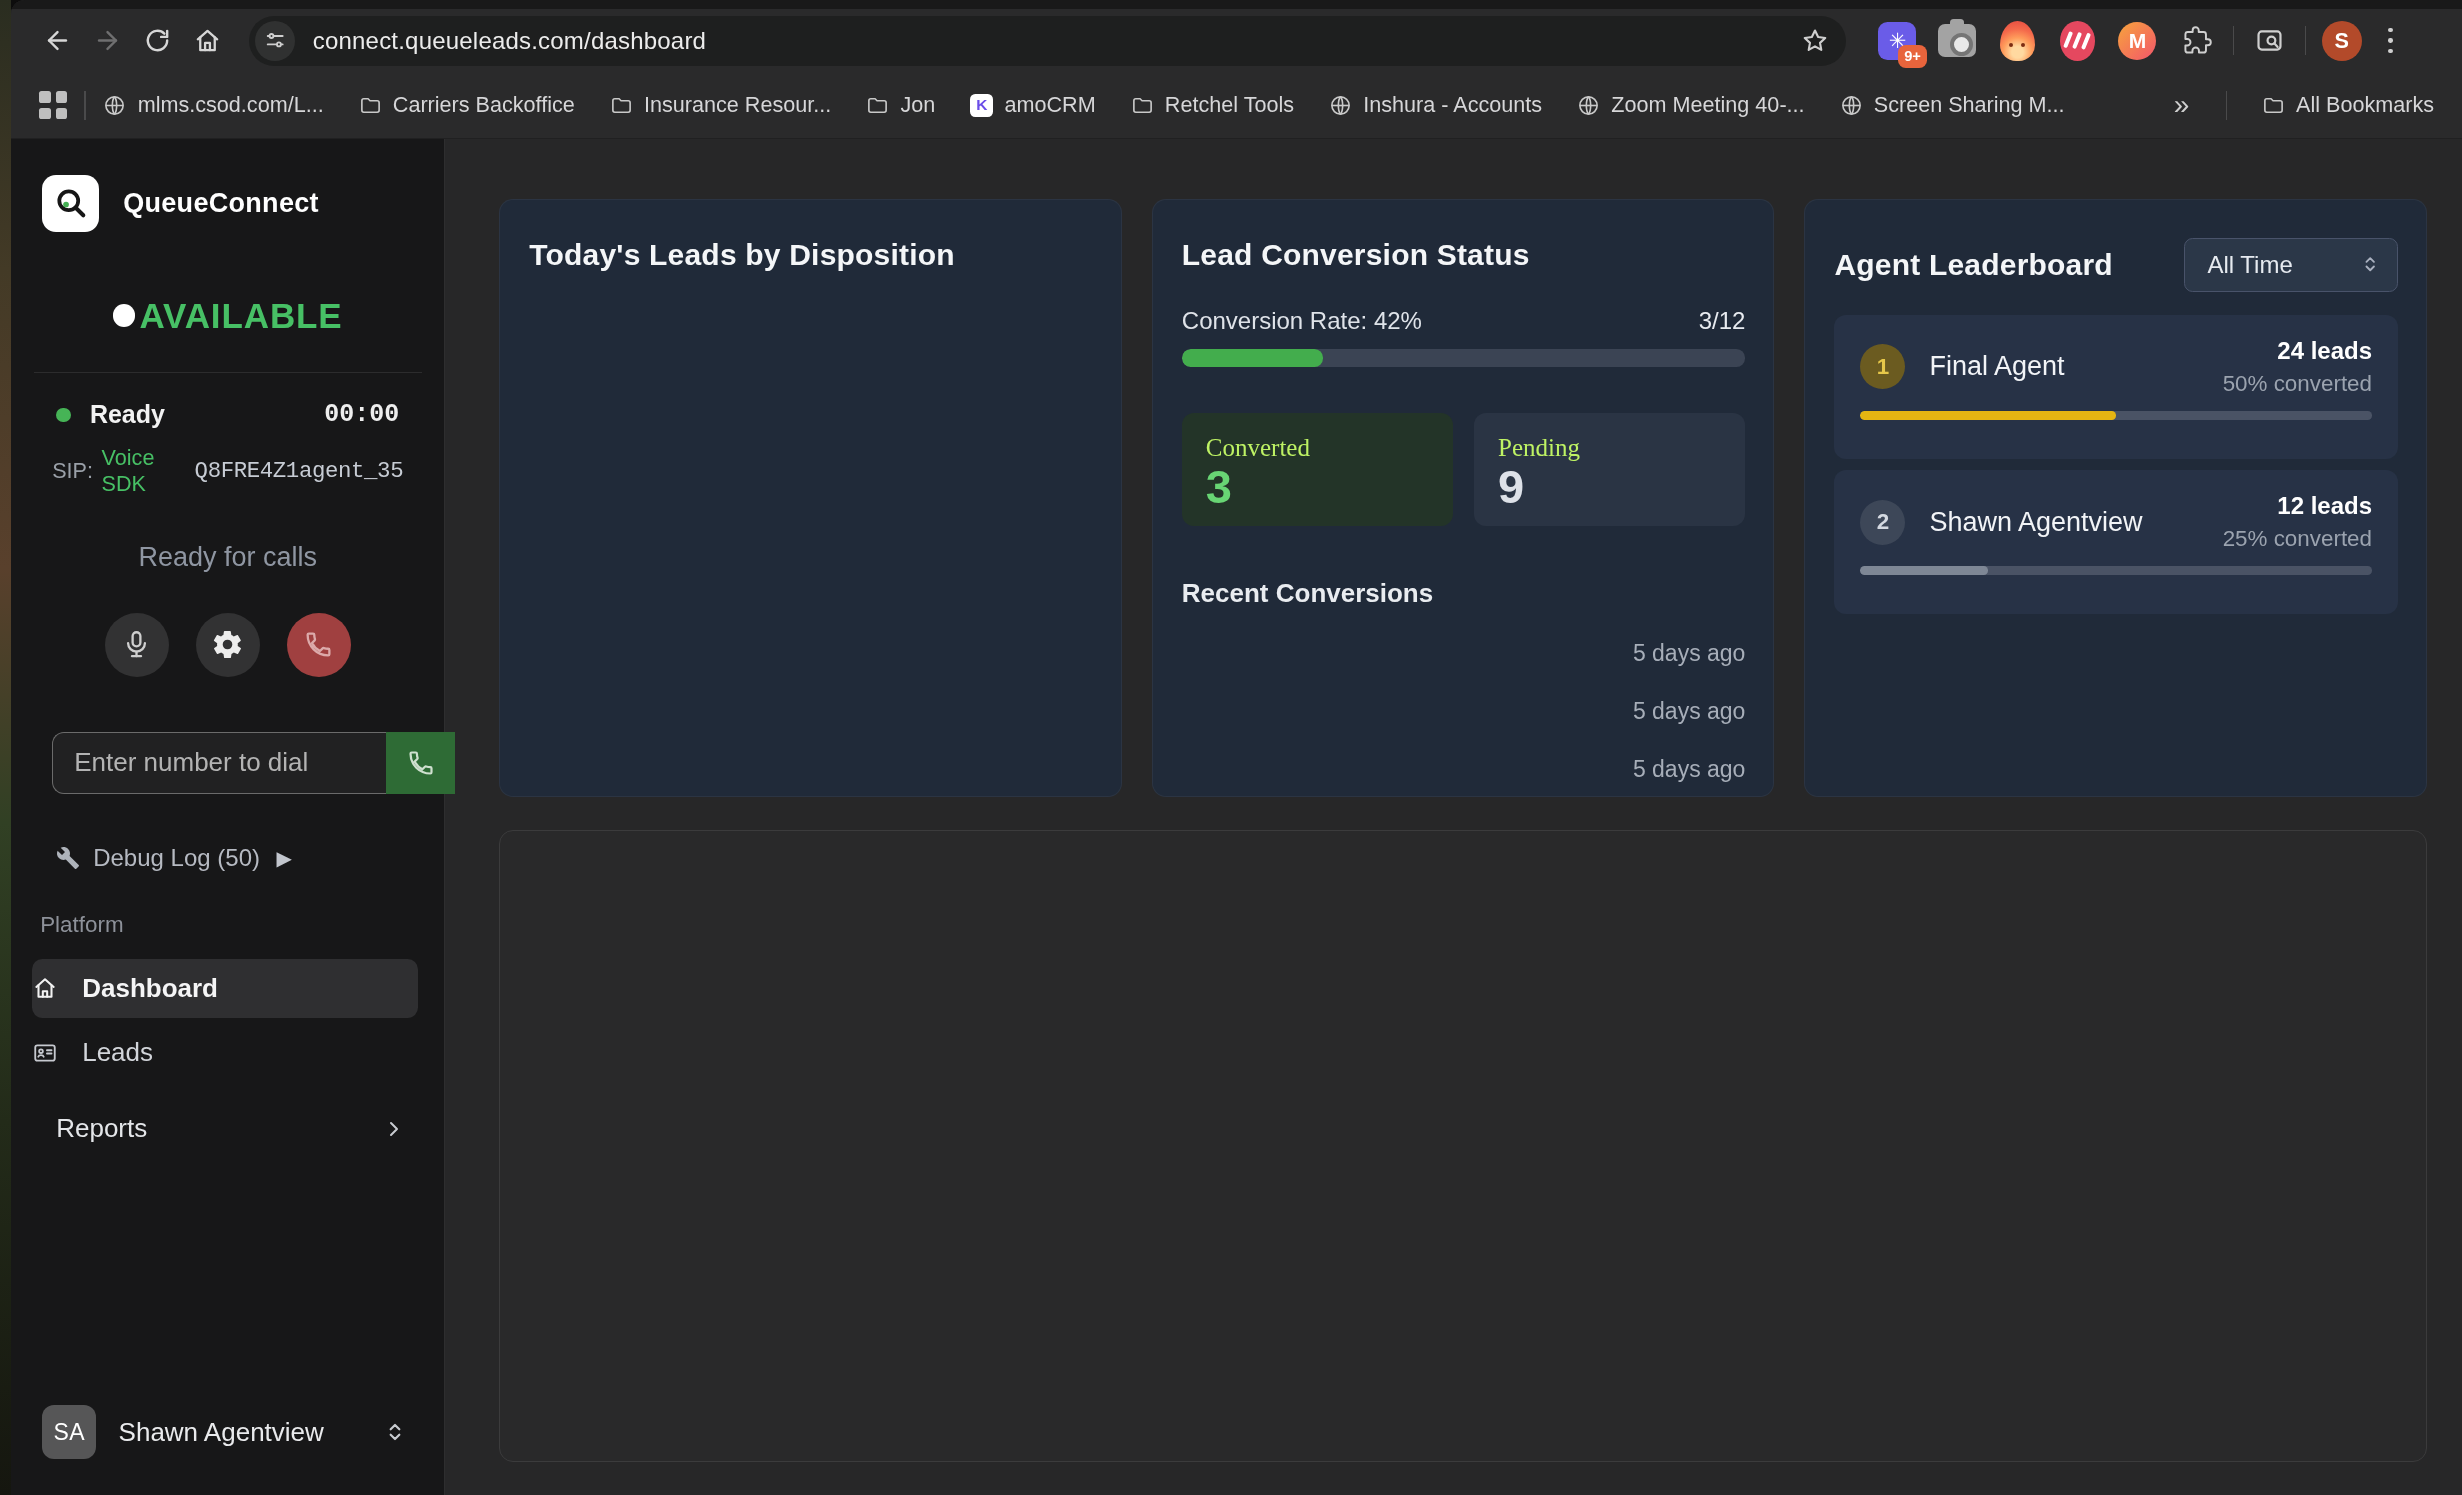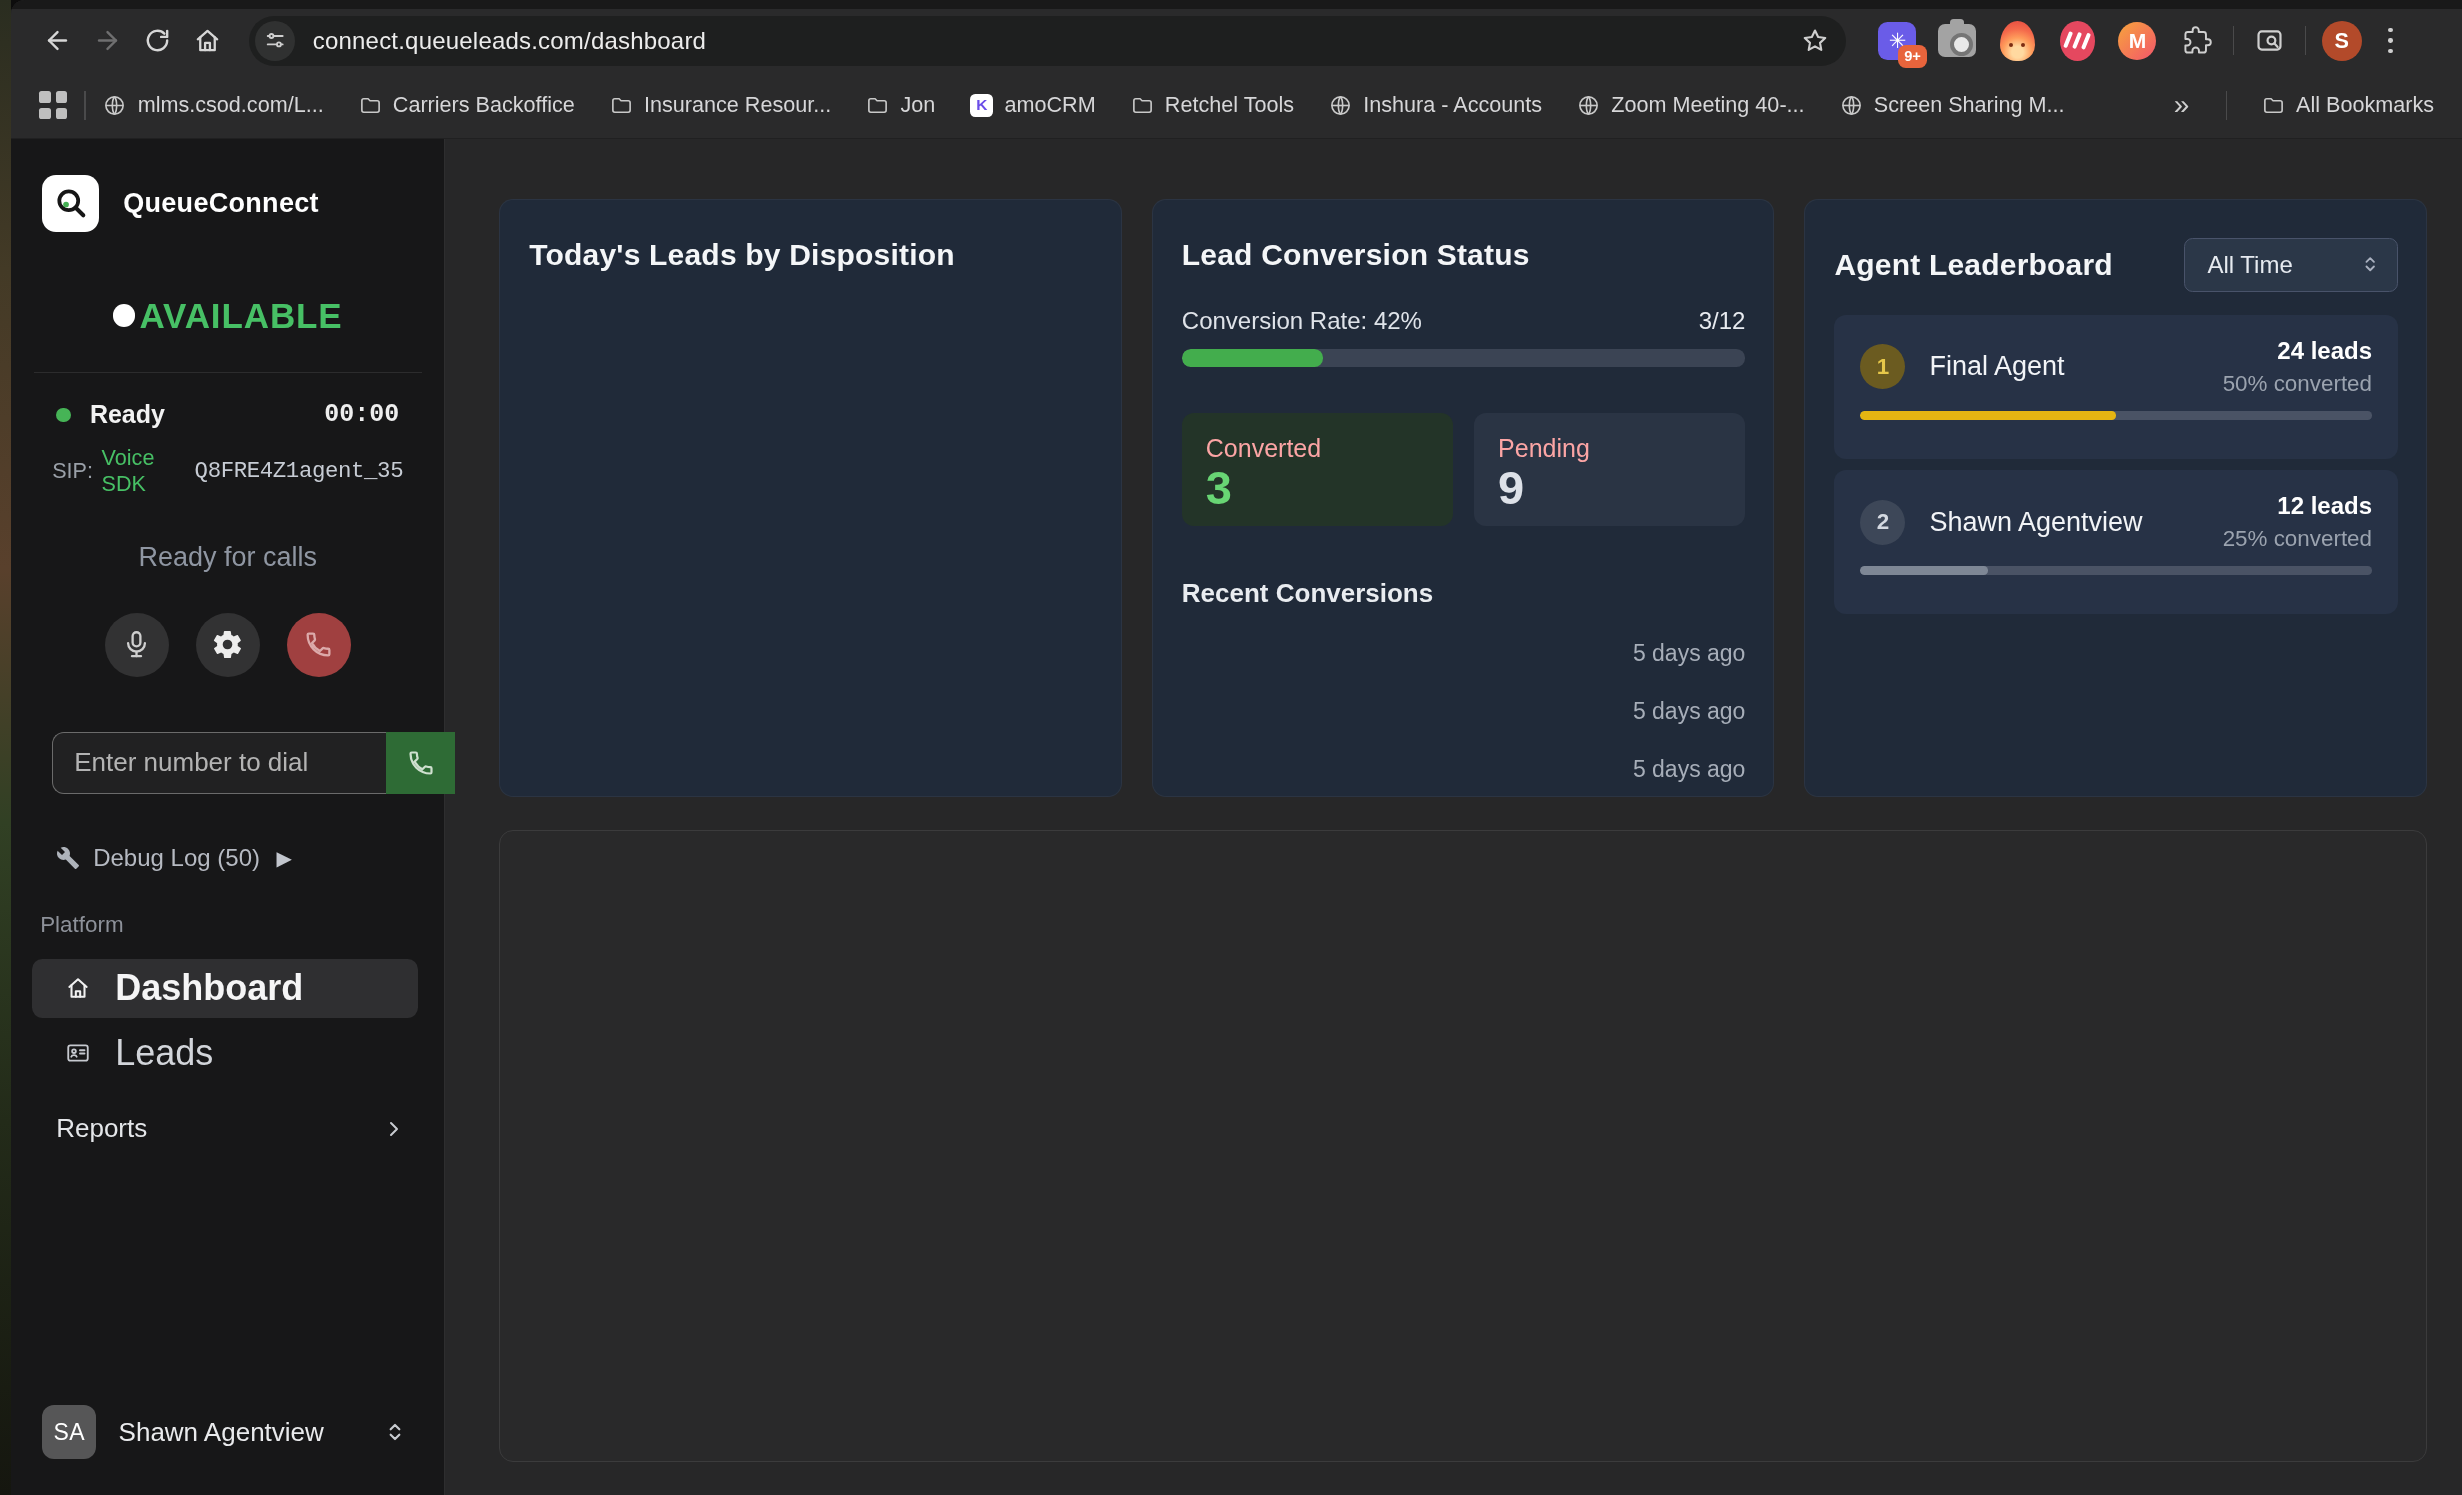--- a/index.html
+++ b/index.html
@@ -82,22 +82,22 @@
   .cbtn { width:64px; height:64px; border-radius:50%; background:#323233; border:none; display:flex; align-items:center; justify-content:center; }
   .cbtn.end { background:#a04040; }
   .dial-row { display:flex; margin:55px 0 0 41px; width:403px; height:62px; }
   .dial-input { flex:1; min-width:0; background:#212122; border:1.7px solid #6b6b6b; border-right:none;
     border-radius:12px 0 0 12px; color:#e8e8e8; font-size:26px; padding:0 21px; outline:none; font-family:inherit; }
   .dial-input::placeholder { color:#b3b3b3; }
   .dial-btn { width:69px; flex:none; background:#2e6b35; border:none; display:flex; align-items:center; justify-content:center; }
   .debug-row { display:flex; align-items:center; gap:13px; margin:50px 0 0 45px; font-size:24px; color:#b6bac2; }
   .debug-exp { font-size:20px; color:#c2c6cd; margin-left:3.5px; }
   .section-label { margin:40px 0 0 29px; font-size:22.4px; color:#8d9199; }
-  .nav-item { display:flex; align-items:center; gap:24px; height:59px; margin:0 26px 0 21px; padding-left:33px;
-    border-radius:10.4px; font-size:36px; color:#d2d5da; }
+  .nav-item { display:flex; align-items:center; gap:24px; height:59px; margin:0 26px 0 21px; 
+    border-radius:10.4px; font-size:26px; color:#d2d5da; }
   .nav-item.active { background:#2f2f31; color:#f5f5f6; font-weight:bold; margin-top:21px; }
   .nav-item + .nav-item { margin-top:5.2px; }
   .reports-row { display:flex; align-items:center; margin:31px 38px 0 45px; font-size:26px; color:#e4e6e9; font-weight:500; }
   .reports-row svg { margin-left:auto; }
   .sb-spacer { flex:1; }
   .user-row { display:flex; align-items:center; margin:0 36px 36px 31px; gap:22.4px; }
   .user-avatar { width:54px; height:54px; border-radius:12px; background:#565657; color:#fff; font-size:23px;
     display:flex; align-items:center; justify-content:center; letter-spacing:0.4px; flex:none; }
   .user-name { font-size:26px; color:#e9eaec; }
   .user-row svg { margin-left:auto; }
@@ -110,21 +110,21 @@
   .panel-title { font-size:30px; font-weight:bold; color:#f4f6f8; letter-spacing:0.2px; }
   
   .rate-row { display:flex; align-items:baseline; margin-top:35px; font-size:24px; color:#dfe3e9; }
   .fraction { margin-left:auto; color:#e8ebf0; }
   .bar { margin-top:14.7px; height:17.3px; border-radius:8.6px; background:#3b4454; overflow:hidden; }
   .bar-fill { height:100%; background:#43ad4d; border-radius:8.6px; }
   .stat-boxes { display:flex; gap:21px; margin-top:46px; }
   .stat { flex:1; border-radius:12px; padding:21px 24px; height:113px; }
   .stat.converted { background:#233428; }
   .stat.pending { background:#2a3444; }
-  .stat-label { font-size:25px; color:#fca5a5; }
+  .stat-label { font-size:25px; color:#bef264;font-family:Liberation Serif, serif; }
   .stat-value { font-size:47px; font-weight:bold; margin-top:1.7px; line-height:1; }
   .stat.converted .stat-value { color:#68d574; }
   .stat.pending .stat-value { color:#dde1e8; }
   .recent-title { margin-top:52px; font-size:26px; font-weight:600; color:#e9ecf0; }
   .recent-item { margin-top:31px; text-align:right; font-size:23px; color:#a7aeb9; }
   .recent-item:first-of-type { margin-top:23px; }
   
   .lb-header { display:flex; align-items:center; margin-top:-7px; padding-top:7px; }
   .lb-select { margin-left:auto; width:214px; height:54px; border-radius:8.6px; background:#2b3748; border:1.7px solid #49536a;
     display:flex; align-items:center; padding:0 15.5px 0 22.4px; font-size:24px; color:#e6eaf0; }

